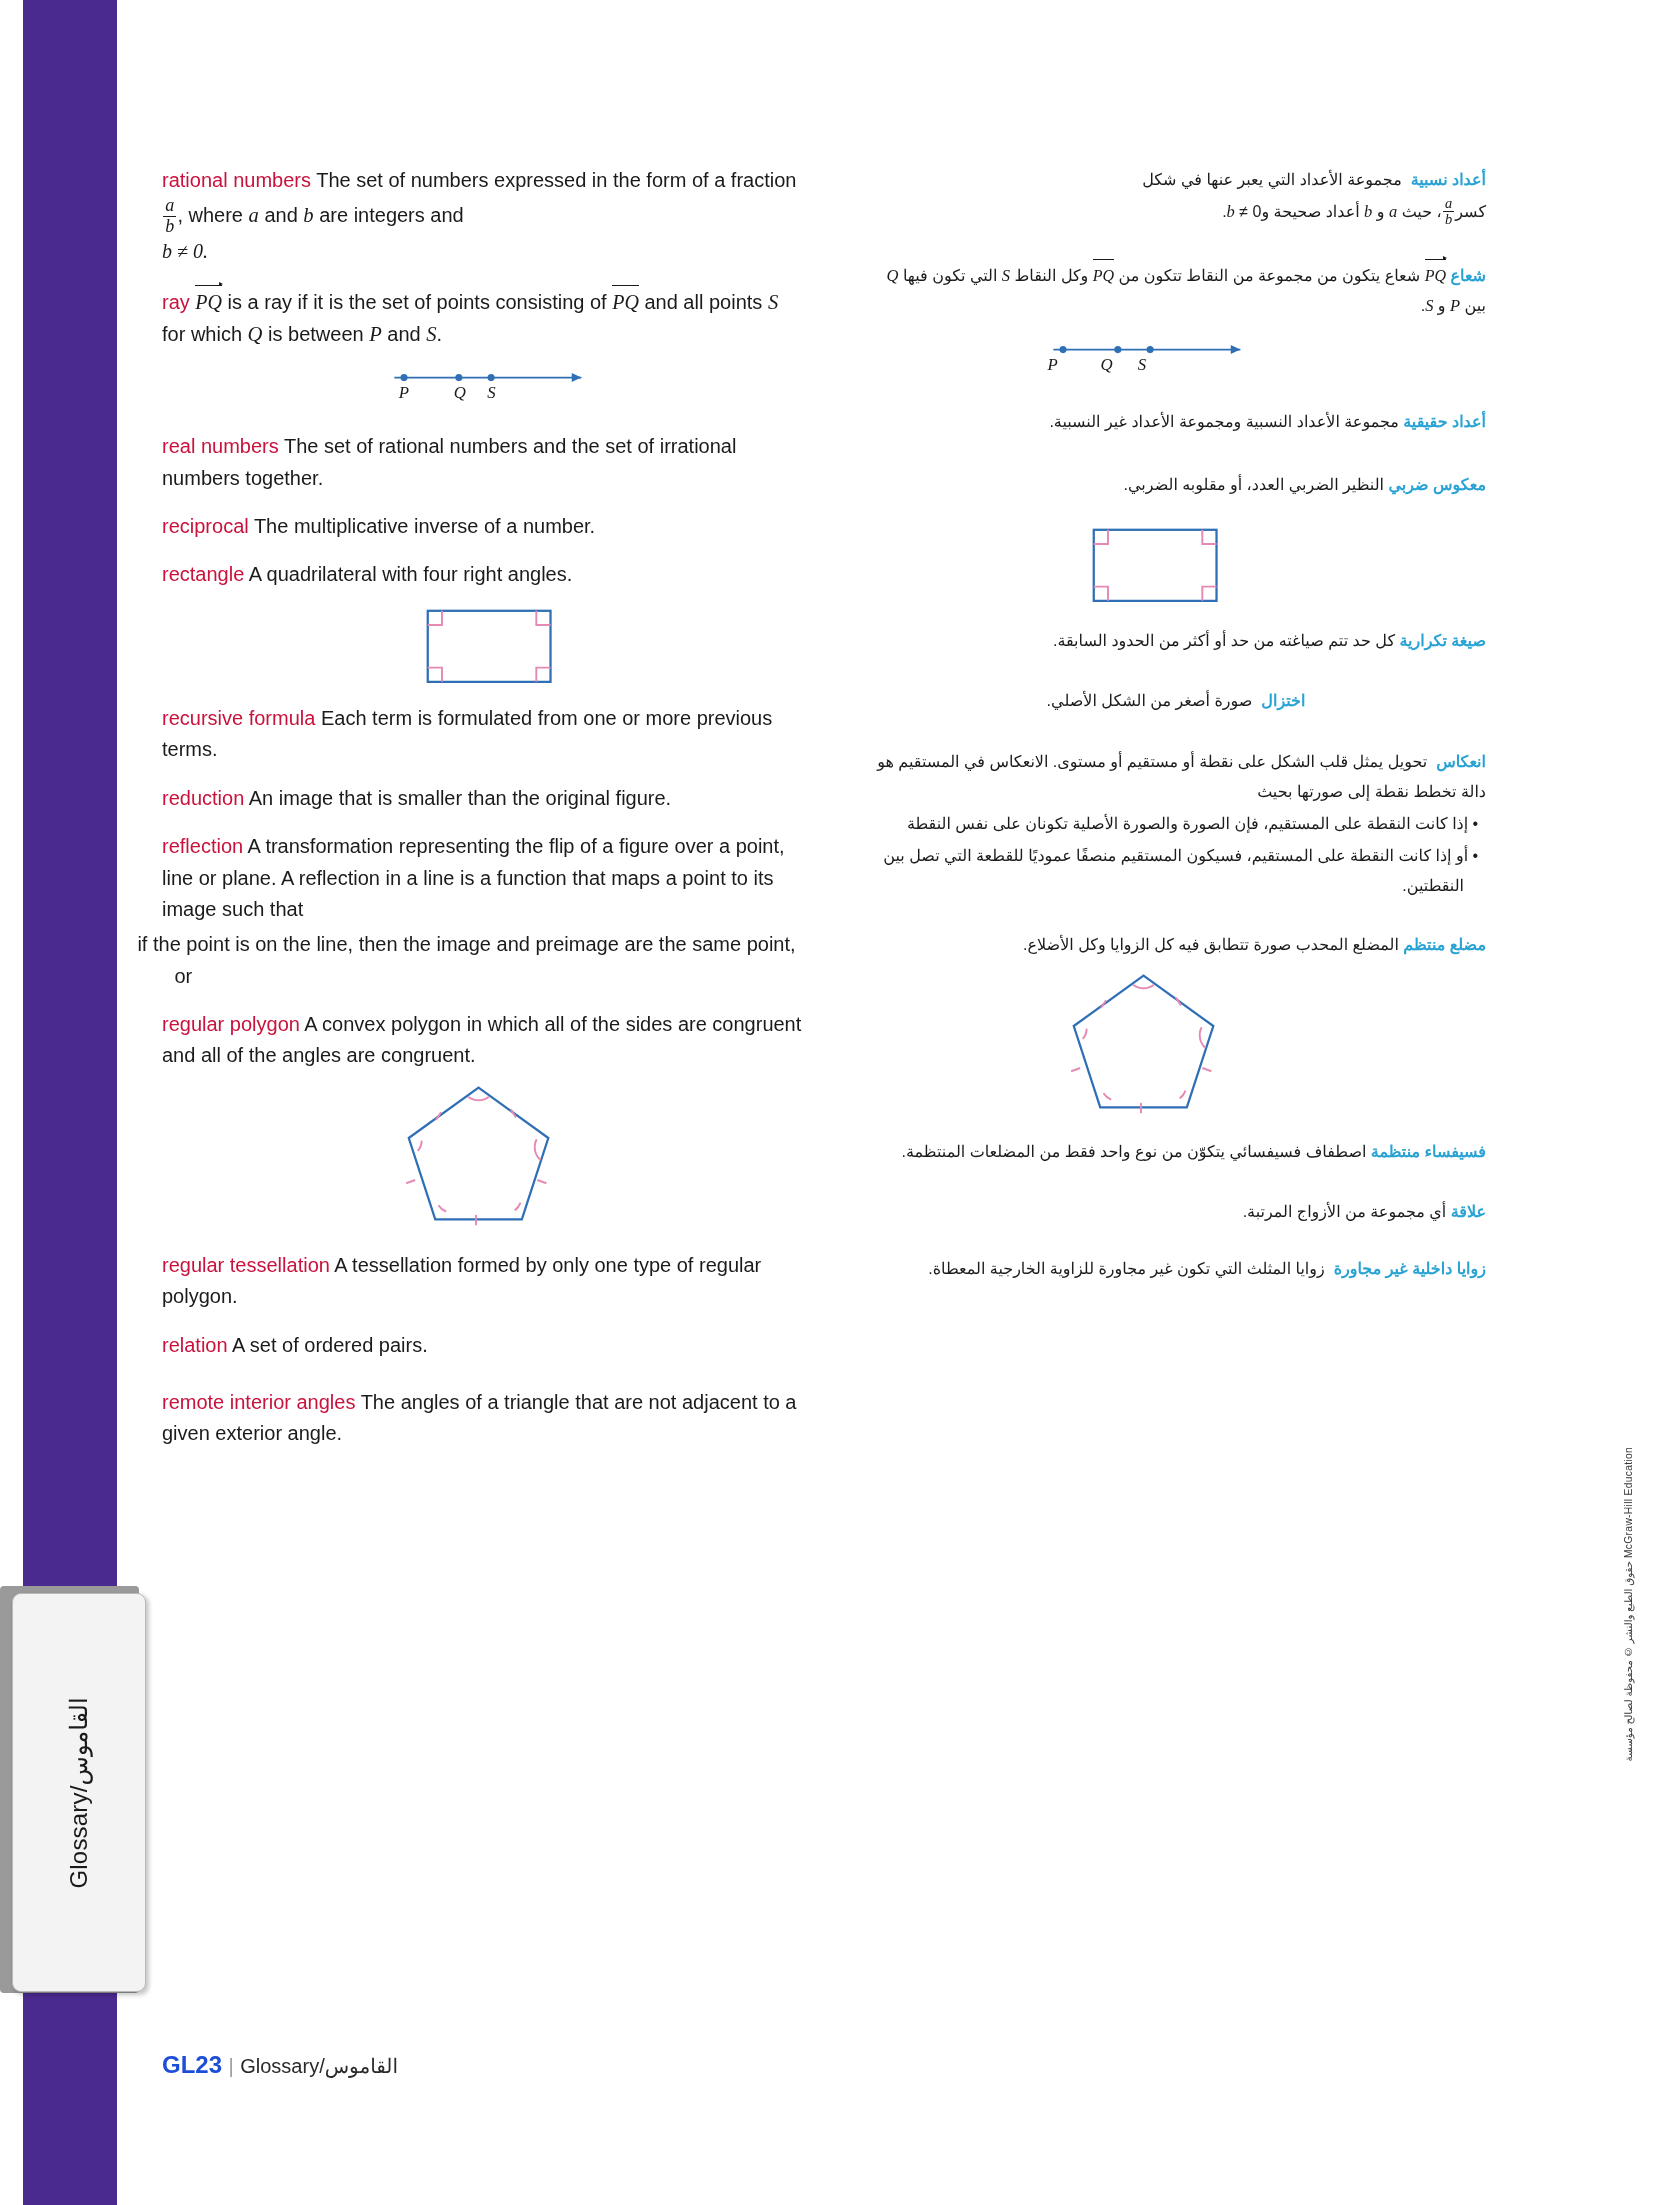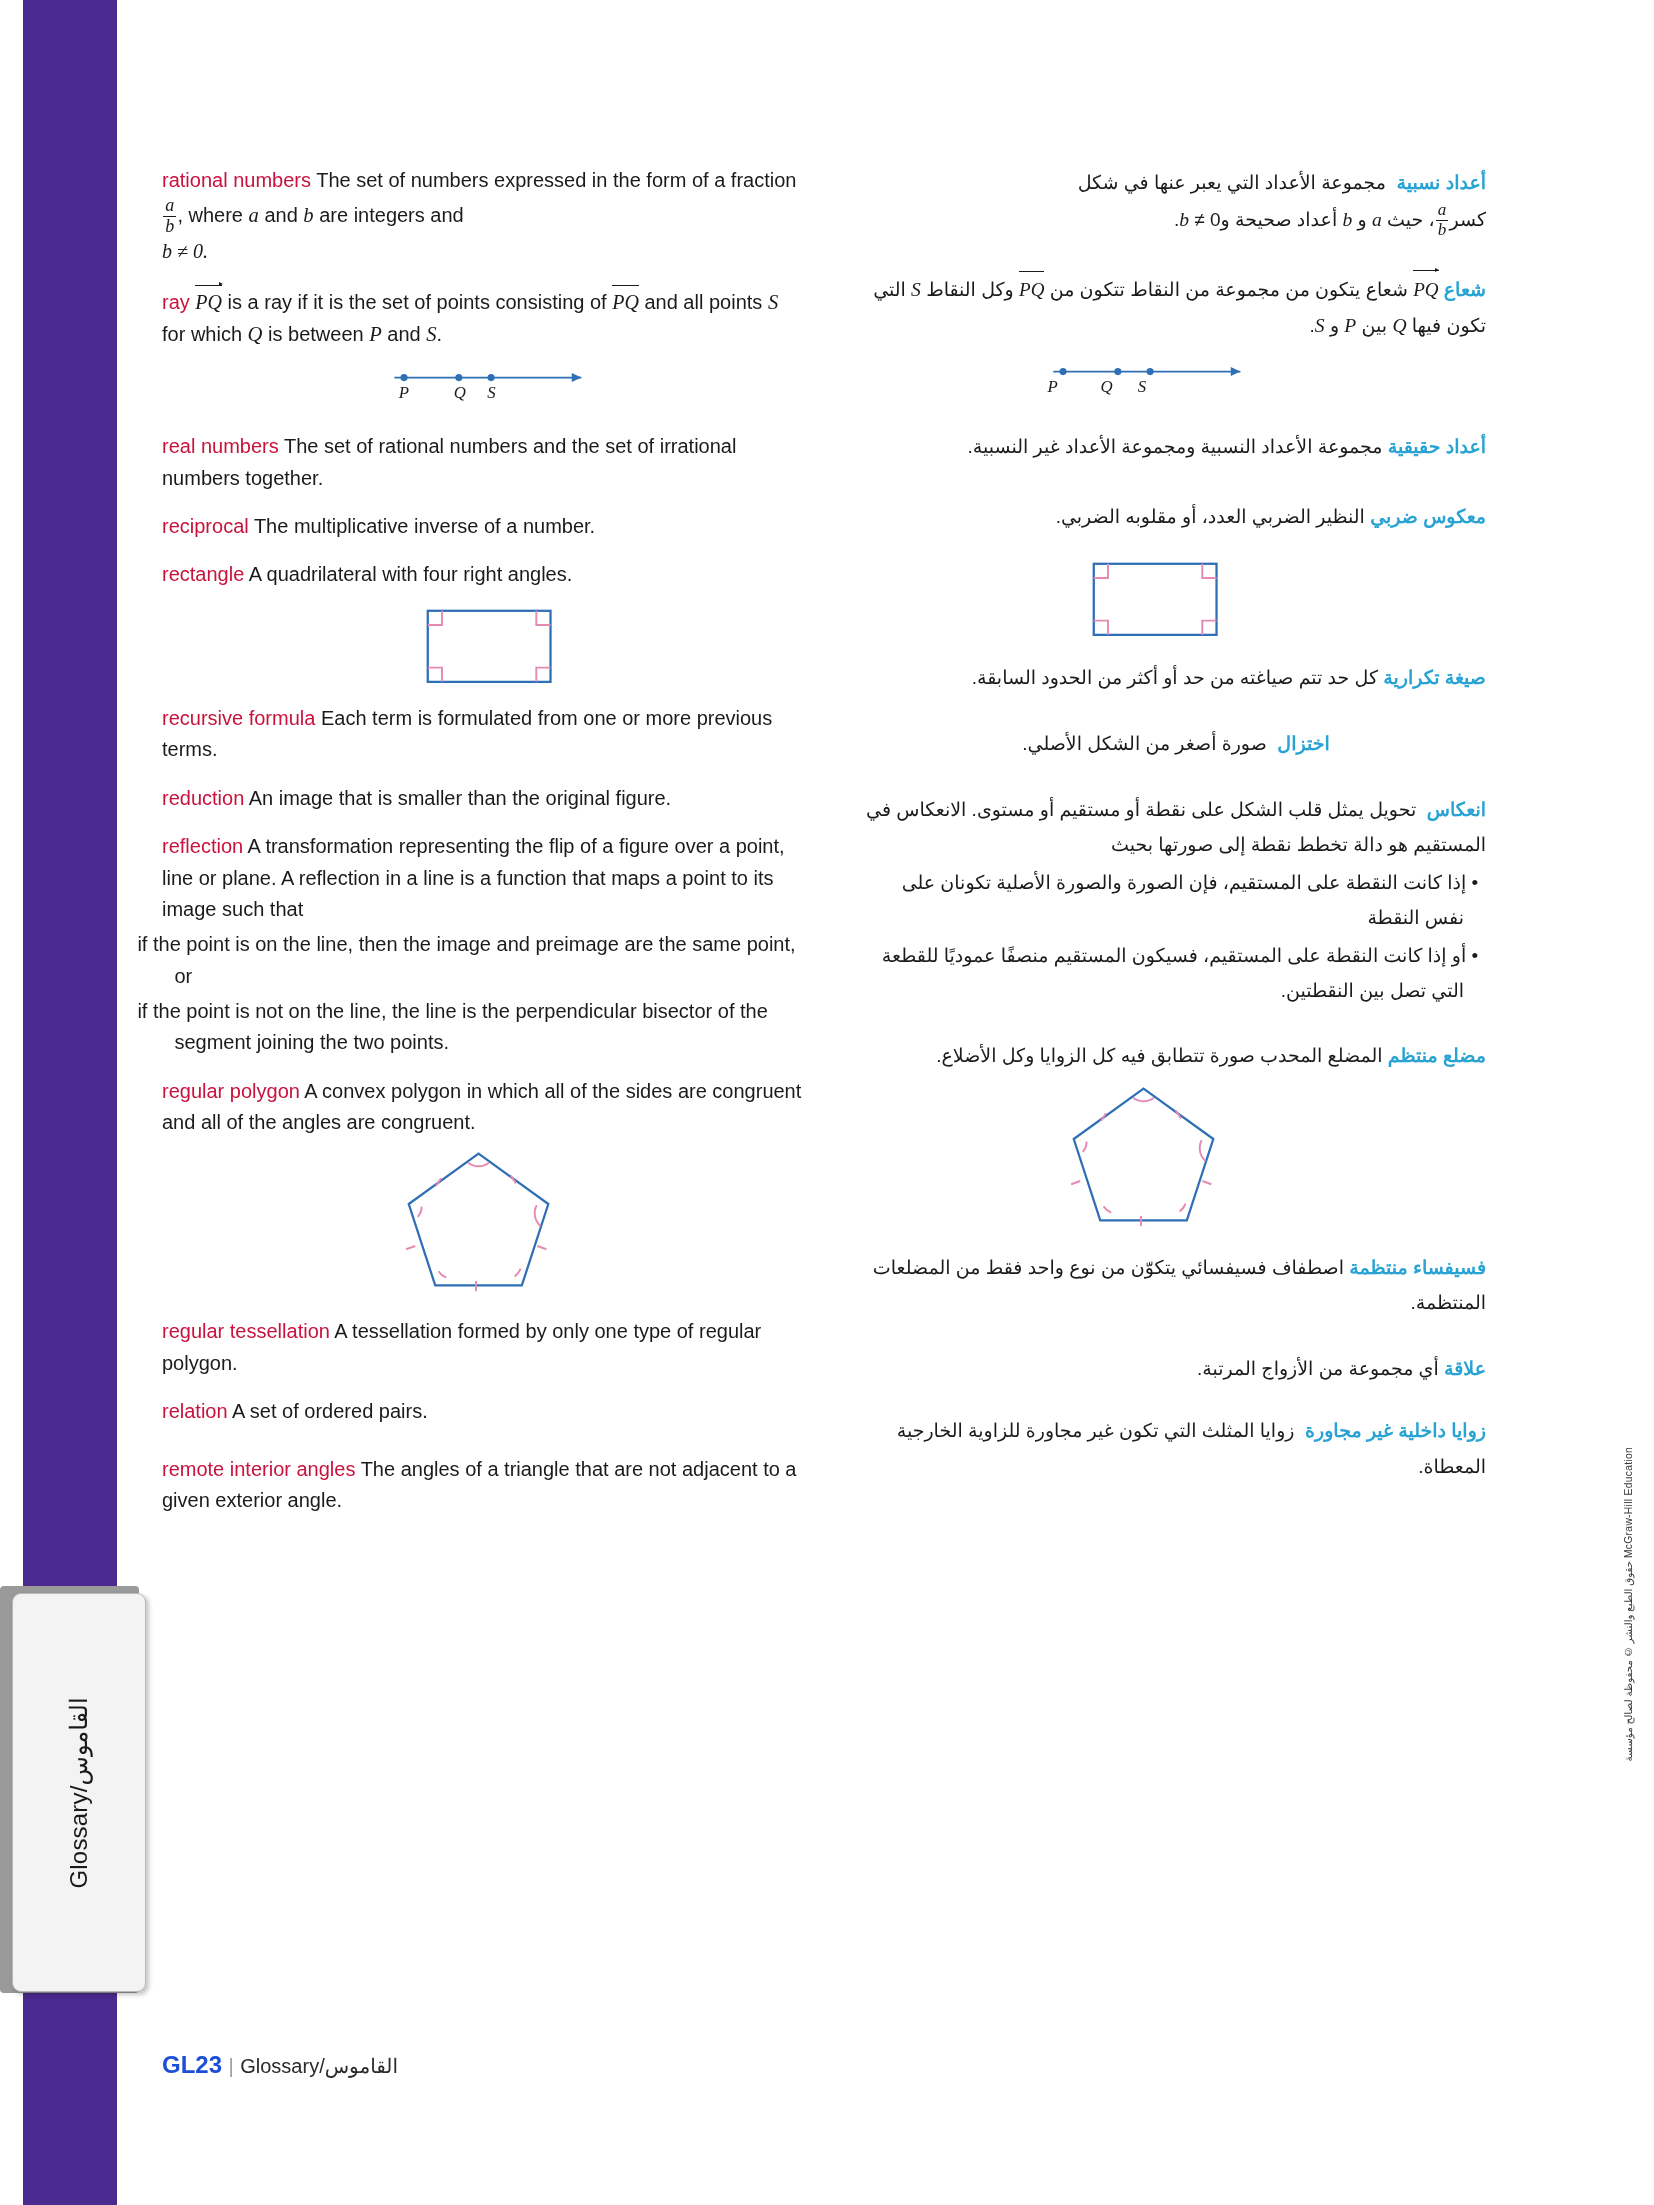--- a/index.html
+++ b/index.html
@@ -60,21 +60,21 @@
   .entry-en {
     font-size:20px;
     line-height:1.57;
     color:#1b1b1b;
   }
   .term-en {
     color:#c9123c;
     font-weight:normal;
   }
   .entry-ar {
-    font-size:19px;
+    font-size:16px;
     line-height:1.85;
     color:#1b1b1b;
   }
   .term-ar {
     color:#29a3d4;
     font-weight:bold;
   }
   i, .it { font-family:"Liberation Serif", serif; font-style:italic; font-size:1.03em; }
   .hang {
     display:block;
@@ -209,21 +209,20 @@
       <span class="term-en">reduction</span>
       <span>An image that is smaller than the original figure.</span>
     </div>
   </div>
 
   <div class="entry" style="margin-top:17px;">
     <div class="entry-en">
       <span class="term-en">reflection</span>
       <span>A transformation representing the flip of a figure over a point, line or plane. A reflection in a line is a function that maps a point to its image such that</span>
       <span class="hang" style="margin-top:3.9px;margin-left:-24.6px;">if the point is on the line, then the image and preimage are the same point, or</span>
-      <span class="hang" style="margin-top:3.9px;margin-left:-24.6px;">if the point is not on the line, the line is the perpendicular bisector of the segment joining the two points.</span>
     </div>
   </div>
 
   <div class="entry" style="margin-top:17px;margin-bottom:3.9px;">
     <div class="entry-en">
       <span class="term-en">regular polygon</span>
       <span>A convex polygon in which all of the sides are congruent and all of the angles are congruent.</span>
     </div>
   </div>
 

